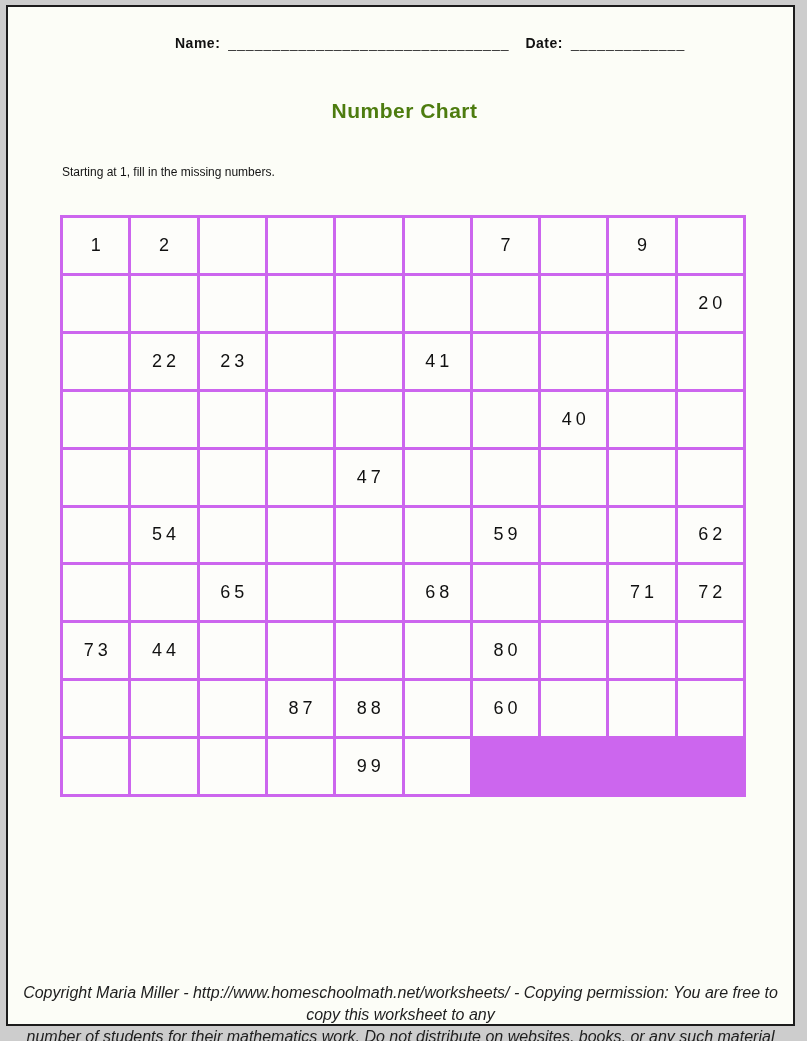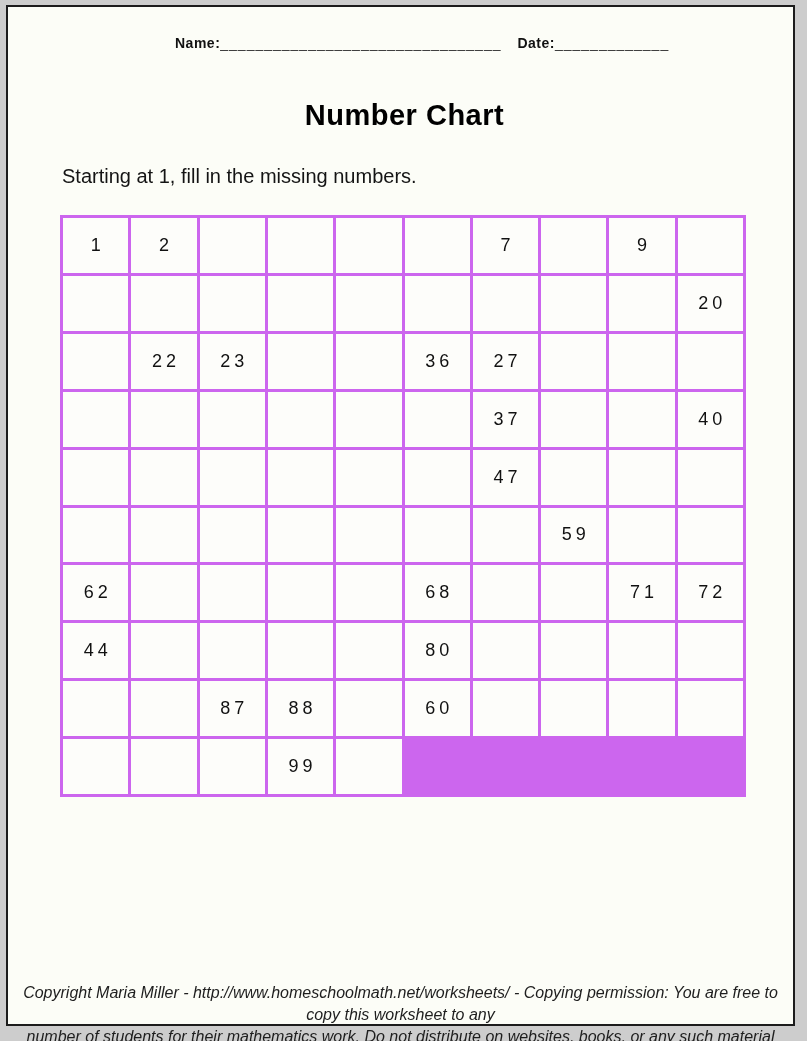--- a/index.html
+++ b/index.html
@@ -30,39 +30,39 @@
     color: #111;
     white-space: nowrap;
   }
   .header-label {
     font-weight: bold;
     letter-spacing: 0.5px;
   }
   .blank-line {
     color: #333;
     letter-spacing: 1px;
-    margin-left: 0;
+    margin-left: 8px;
   }
   .date-label { margin-left: 16px; }
   .page-title {
     position: absolute;
     left: 8px;
     right: 0;
     top: 92px;
     text-align: center;
-    font-size: 29px;
+    font-size: 21px;
     font-weight: bold;
-    color: #000000;
+    color: #4d7c0f;
     letter-spacing: 0.5px;
   }
   .instruction {
     position: absolute;
     left: 54px;
     top: 158px;
-    font-size: 20px;
+    font-size: 12px;
     color: #141414;
   }
   .number-grid {
     position: absolute;
     left: 52px;
     top: 208px;
     width: 686px;
     height: 582px;
     display: grid;
     grid-template-columns: repeat(10, 1fr);
@@ -126,65 +126,66 @@
         <div class="grid-cell"></div>
         <div class="grid-cell"></div>
         <div class="grid-cell"></div>
         <div class="grid-cell"></div>
         <div class="grid-cell">20</div>
         <div class="grid-cell"></div>
         <div class="grid-cell">22</div>
         <div class="grid-cell">23</div>
         <div class="grid-cell"></div>
         <div class="grid-cell"></div>
-        <div class="grid-cell">36</div>
-        <div class="grid-cell">27</div>
-        <div class="grid-cell"></div>
-        <div class="grid-cell"></div>
-        <div class="grid-cell"></div>
-        <div class="grid-cell"></div>
-        <div class="grid-cell"></div>
-        <div class="grid-cell"></div>
-        <div class="grid-cell"></div>
-        <div class="grid-cell"></div>
-        <div class="grid-cell"></div>
-        <div class="grid-cell">37</div>
+        <div class="grid-cell">41</div>
+        <div class="grid-cell"></div>
+        <div class="grid-cell"></div>
+        <div class="grid-cell"></div>
+        <div class="grid-cell"></div>
+        <div class="grid-cell"></div>
+        <div class="grid-cell"></div>
+        <div class="grid-cell"></div>
+        <div class="grid-cell"></div>
+        <div class="grid-cell"></div>
         <div class="grid-cell"></div>
         <div class="grid-cell"></div>
         <div class="grid-cell">40</div>
         <div class="grid-cell"></div>
         <div class="grid-cell"></div>
         <div class="grid-cell"></div>
         <div class="grid-cell"></div>
         <div class="grid-cell"></div>
         <div class="grid-cell"></div>
         <div class="grid-cell">47</div>
         <div class="grid-cell"></div>
         <div class="grid-cell"></div>
         <div class="grid-cell"></div>
         <div class="grid-cell"></div>
         <div class="grid-cell"></div>
         <div class="grid-cell"></div>
+        <div class="grid-cell">54</div>
         <div class="grid-cell"></div>
         <div class="grid-cell"></div>
         <div class="grid-cell"></div>
         <div class="grid-cell"></div>
         <div class="grid-cell">59</div>
         <div class="grid-cell"></div>
         <div class="grid-cell"></div>
         <div class="grid-cell">62</div>
         <div class="grid-cell"></div>
         <div class="grid-cell"></div>
+        <div class="grid-cell">65</div>
         <div class="grid-cell"></div>
         <div class="grid-cell"></div>
         <div class="grid-cell">68</div>
         <div class="grid-cell"></div>
         <div class="grid-cell"></div>
         <div class="grid-cell">71</div>
         <div class="grid-cell">72</div>
+        <div class="grid-cell">73</div>
         <div class="grid-cell">44</div>
         <div class="grid-cell"></div>
         <div class="grid-cell"></div>
         <div class="grid-cell"></div>
         <div class="grid-cell"></div>
         <div class="grid-cell">80</div>
         <div class="grid-cell"></div>
         <div class="grid-cell"></div>
         <div class="grid-cell"></div>
         <div class="grid-cell"></div>

